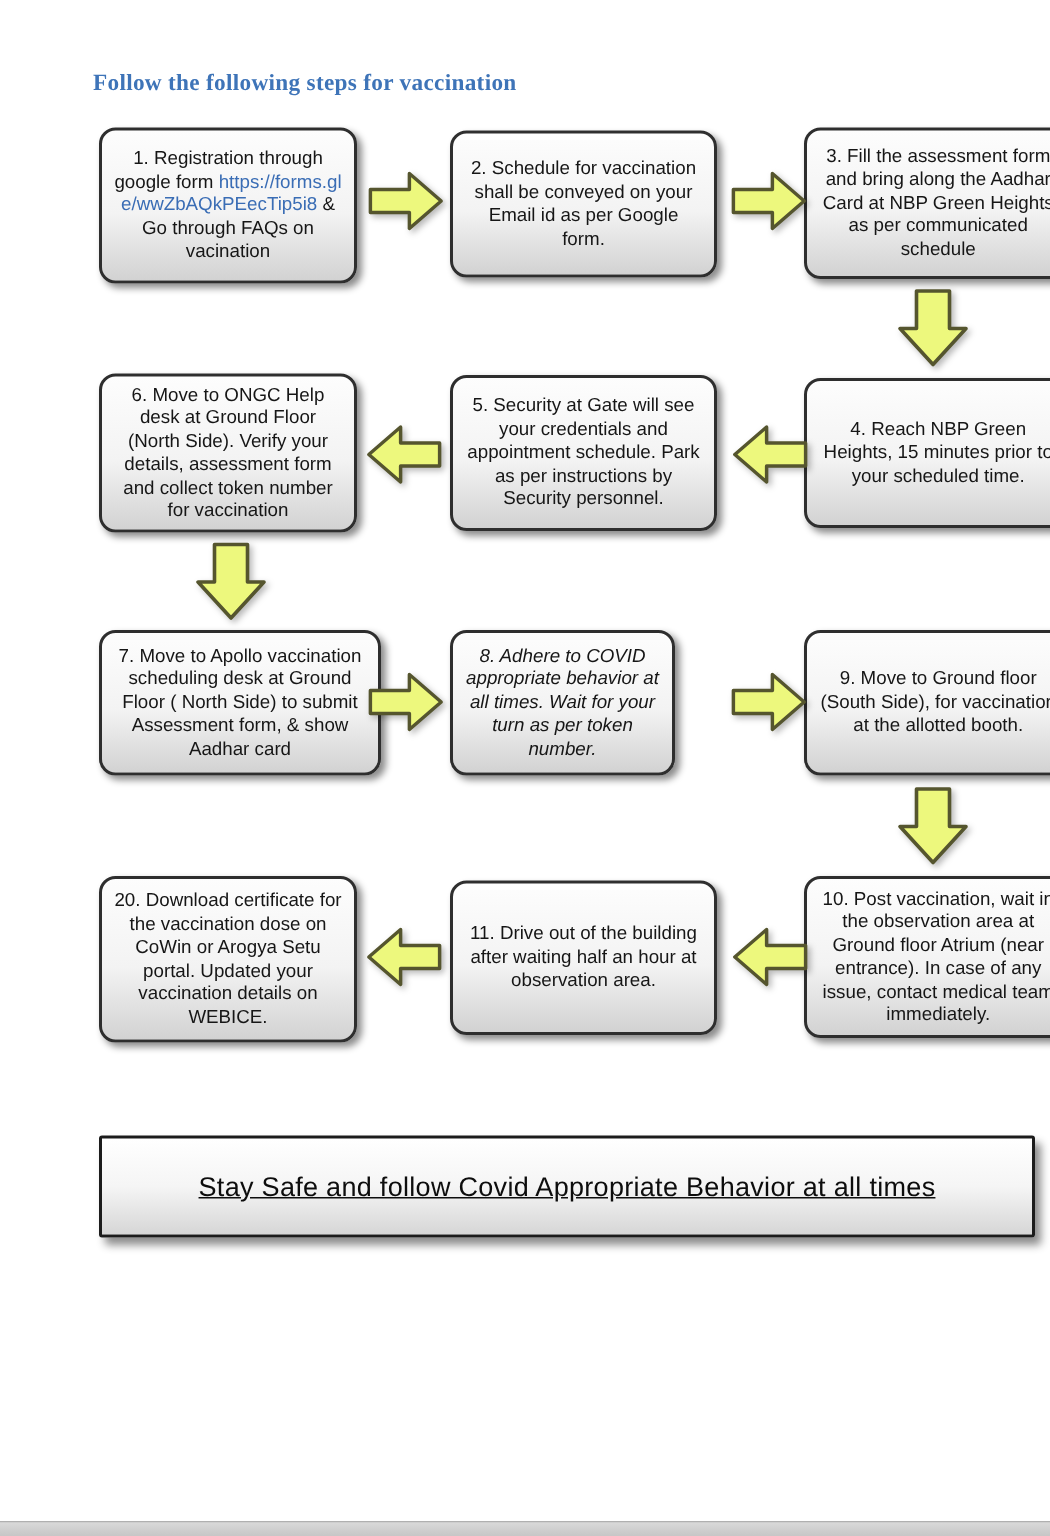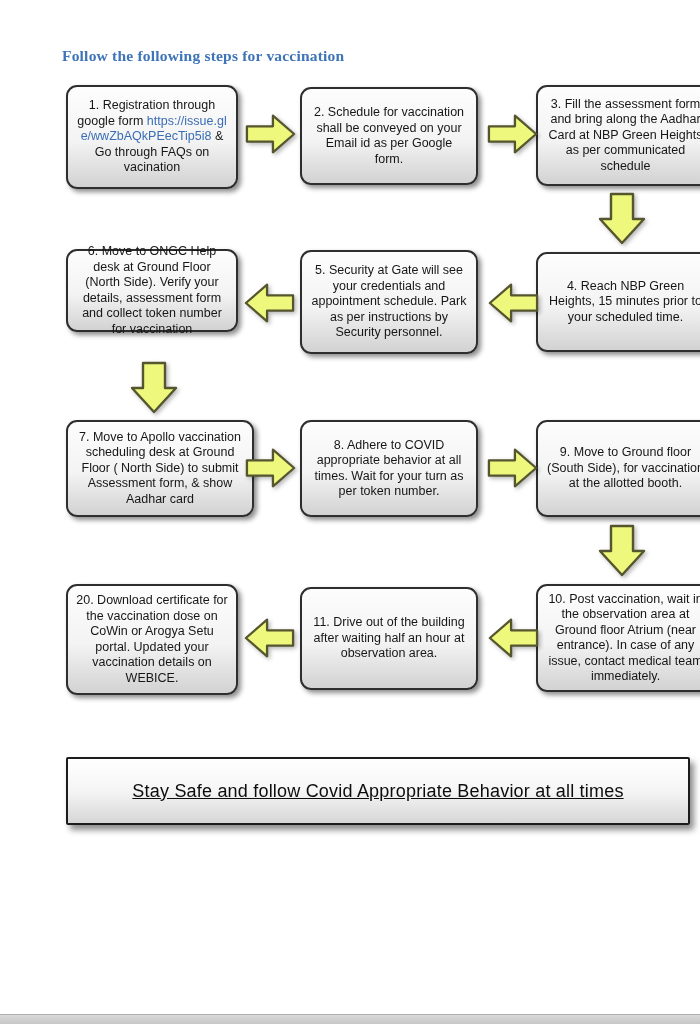--- a/index.html
+++ b/index.html
@@ -32,23 +32,23 @@
   .step-box .lnk{
     color:var(--link-blue,#3a6db5);
     word-break:break-all;
     cursor:pointer;
   }
   #b1 {left:66px;  top:85px;  width:172px; height:104px;}
   #b2 {left:300px; top:87px;  width:178px; height:98px;}
   #b3 {left:536px; top:85px;  width:179px; height:101px;}
   #b4 {left:536px; top:252px; width:179px; height:100px;}
   #b5 {left:300px; top:250px; width:178px; height:104px;}
-  #b6 {left:66px;  top:249px; width:172px; height:83px;}
+  #b6 {left:66px;  top:249px; width:172px; height:106px;}
   #b7 {left:66px;  top:420px; width:188px; height:97px;}
-  #b8 {left:300px; top:420px; width:178px; height:97px;}
+  #b8 {left:300px; top:420px; width:150px; height:97px;font-style:italic;}
   #b9 {left:536px; top:420px; width:179px; height:97px;}
   #b10{left:536px; top:584px; width:179px; height:108px;}
   #b11{left:300px; top:587px; width:178px; height:103px;}
   #b12{left:66px;  top:584px; width:172px; height:111px;}
 
   .arrow{position:absolute;filter:drop-shadow(2px 2px 2px rgba(0,0,0,.28));}
   .arrow polygon{
     fill:var(--arrow-fill,#edf87d);
     stroke:var(--arrow-border,#55552e);
     stroke-width:2.4;
@@ -88,21 +88,21 @@
   }
 </style>
 </head>
 <body>
 
 <div id="page">
 
   <div id="doc-title">Follow the following steps for vaccination</div>
 
   <div class="step-box" id="b1">
-    <div><span>1. Registration through google form </span><span class="lnk">https://issue.gle/wwZbAQkPEecTip5i8</span><span> &amp; Go through FAQs on vacination</span></div>
+    <div><span>1. Registration through google form </span><span class="lnk">https://forms.gle/wwZbAQkPEecTip5i8</span><span> &amp; Go through FAQs on vacination</span></div>
   </div>
   <div class="step-box" id="b2">
     <span>2. Schedule for vaccination shall be conveyed on your Email id as per Google form.</span>
   </div>
   <div class="step-box" id="b3">
     <span>3. Fill the assessment form and bring along the Aadhar Card at NBP Green Heights as per communicated schedule</span>
   </div>
 
   <div class="step-box" id="b4">
     <span>4. Reach NBP Green Heights, 15 minutes prior to your scheduled time.</span>

